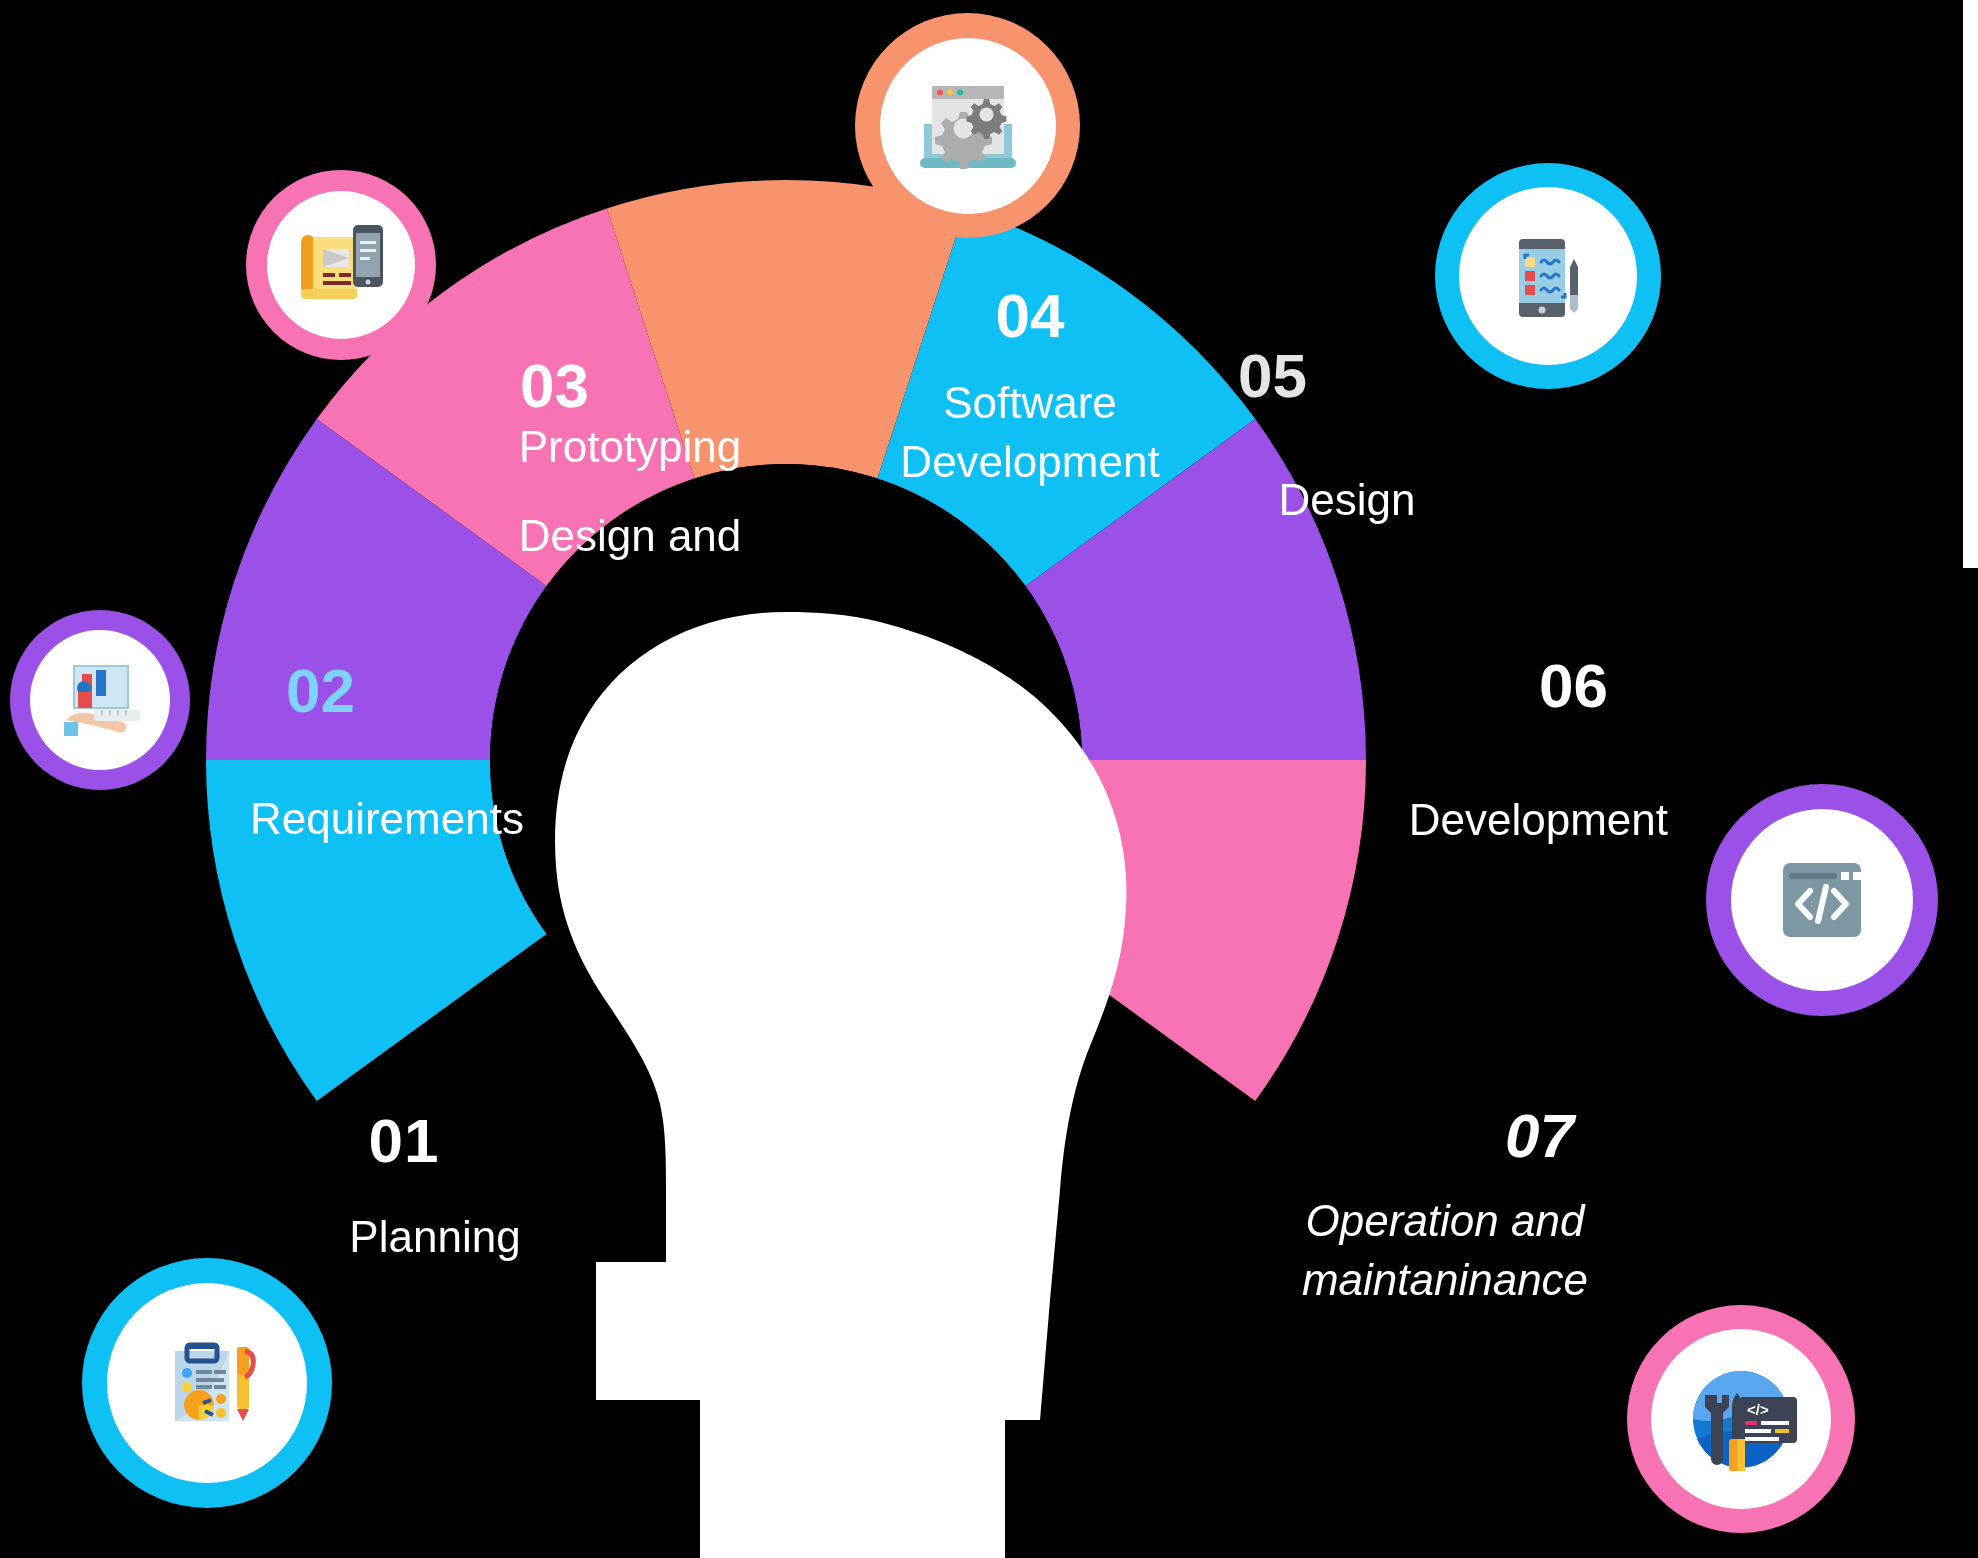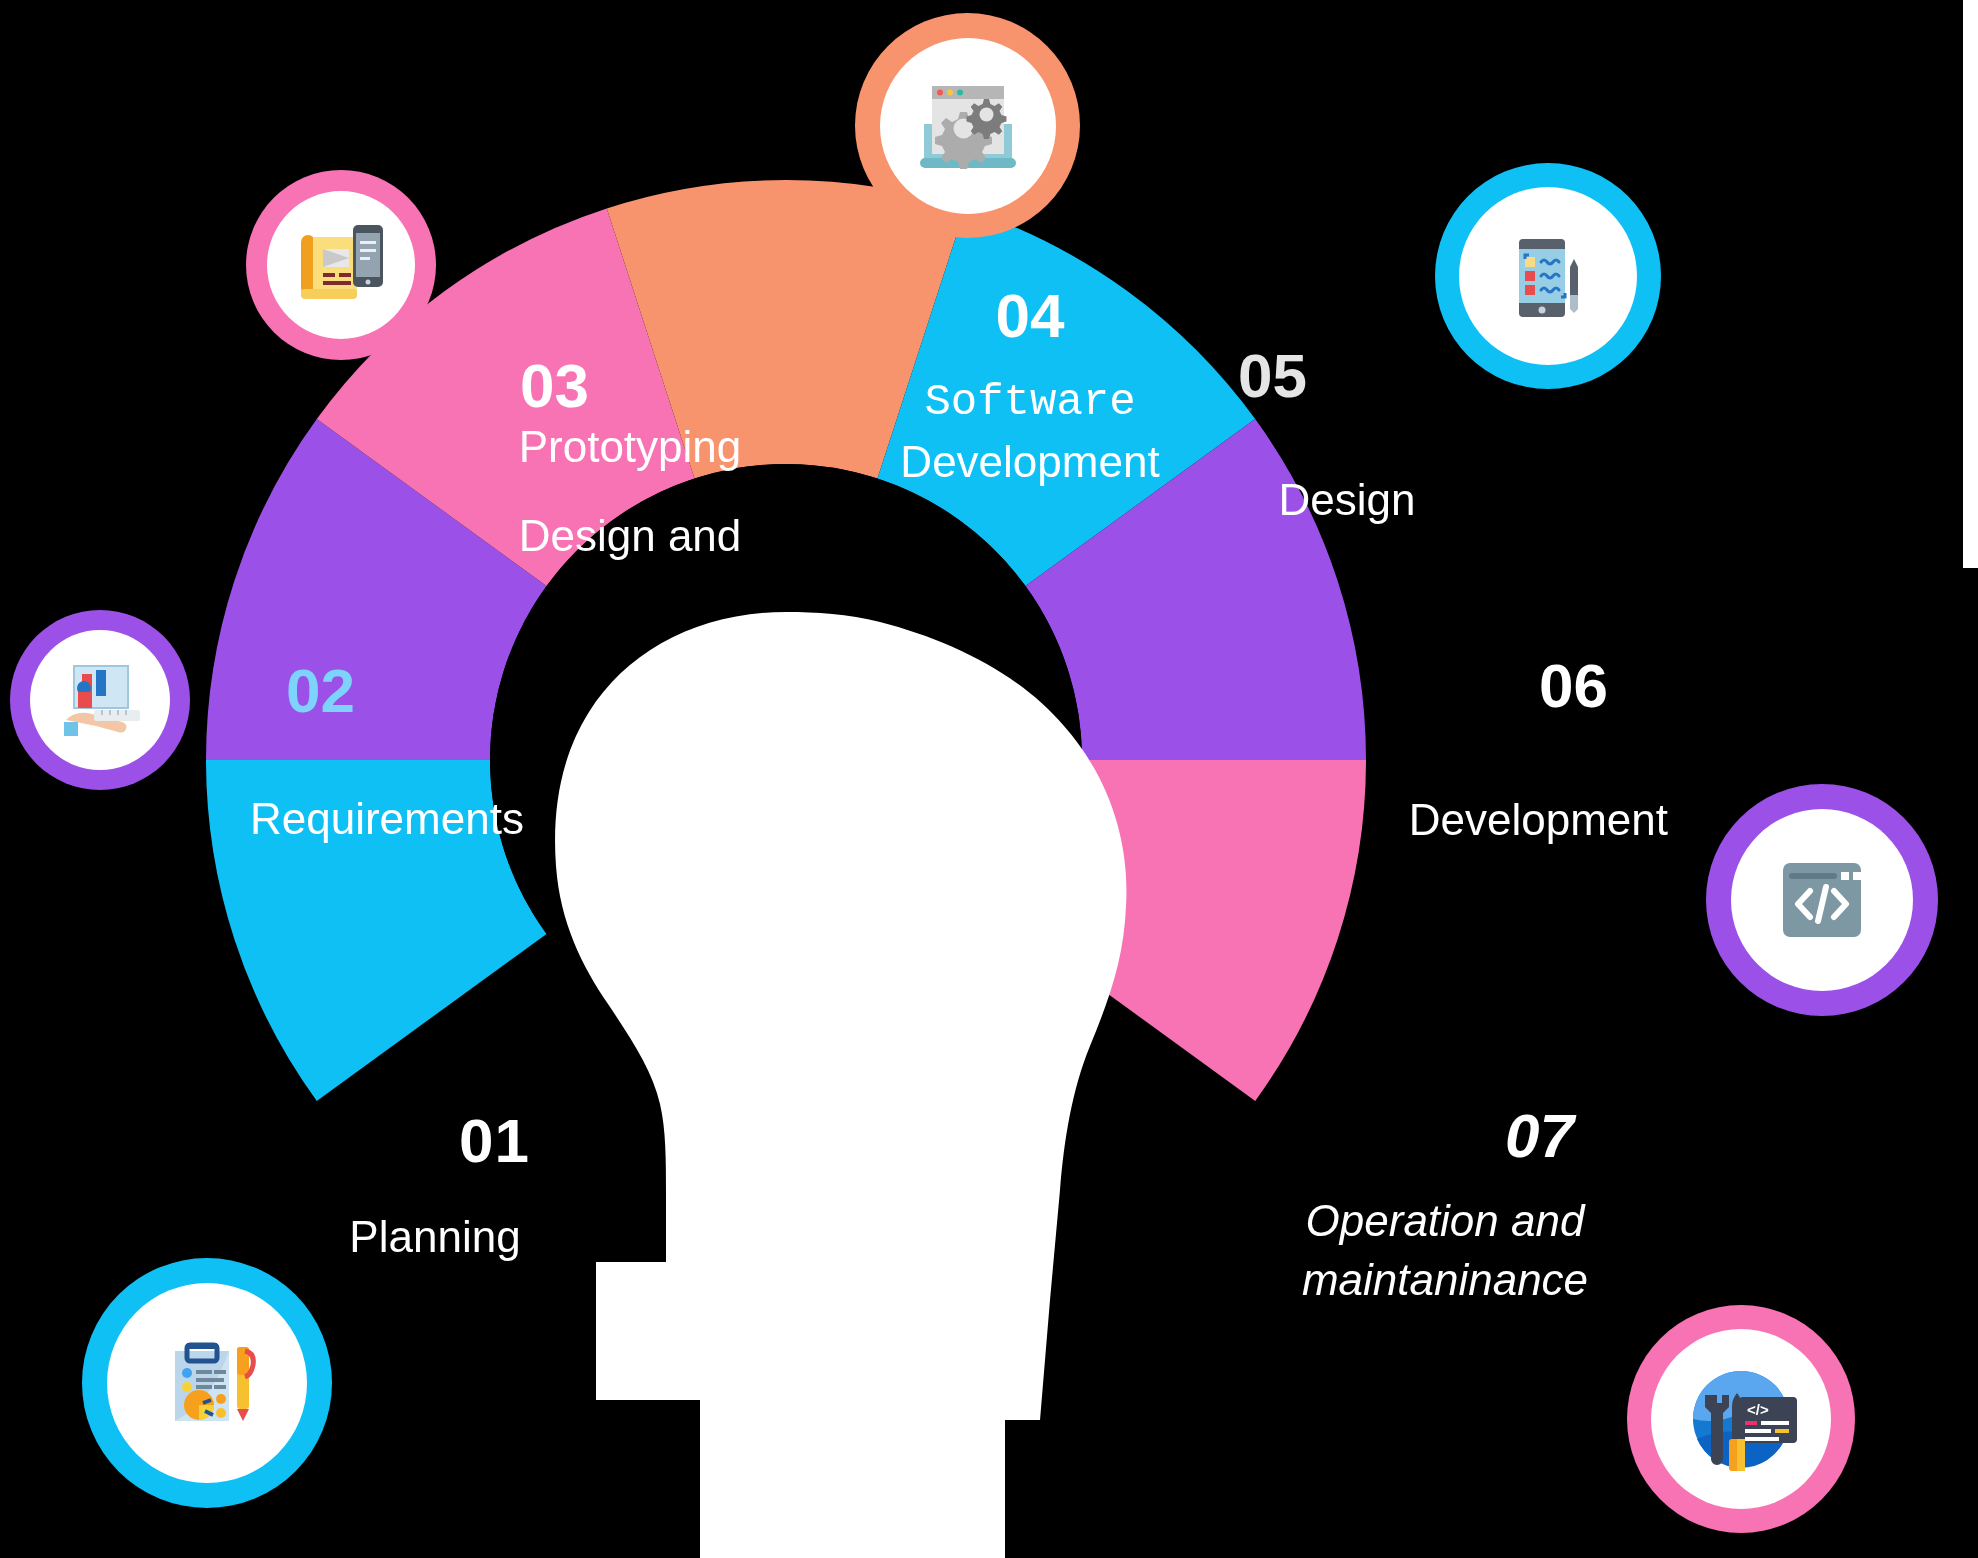--- a/index.html
+++ b/index.html
@@ -53,38 +53,38 @@
         L 1060 1190
         C 1064 1140 1072 1090 1090 1046
         C 1108 1002 1124 960 1126 906
         C 1130 840 1108 776 1064 726
         C 1020 674 950 640 880 622
         C 848 614 816 612 786 612 Z"></path>
     </g>
   </svg>
 
   <div style="position:absolute;left:300px;top:1110px;width:230px;text-align:center;">
-    <div style="color:#fff;font-size:62px;font-weight:bold;line-height:1;letter-spacing:1px;text-align:right;margin-left:-22px;">01</div>
+    <div style="color:#fff;font-size:62px;font-weight:bold;line-height:1;letter-spacing:1px;text-align:center;margin-left:-22px;">01</div>
     <div style="color:#fff;font-size:44px;line-height:1.15;margin-top:40px;margin-left:40px;">Planning</div>
   </div>
 
   <div style="position:absolute;left:258px;top:660px;width:260px;text-align:center;">
     <div style="color:#7dd3fc;font-size:62px;font-weight:bold;line-height:1;text-align:left;margin-left:28px;">02</div>
     <div style="color:#fff;font-size:44px;line-height:1.15;margin-top:72px;margin-left:-8px;">Requirements</div>
   </div>
 
   <div style="position:absolute;left:490px;top:355px;width:280px;text-align:center;">
     <div style="color:#fff;font-size:62px;font-weight:bold;line-height:1;text-align:left;margin-left:30px;">03</div>
     <div style="color:#fff;font-size:44px;line-height:1.35;">Prototyping</div>
     <div style="color:#fff;font-size:44px;line-height:1.35;margin-top:30px;">Design and</div>
   </div>
 
   <div style="position:absolute;left:880px;top:285px;width:300px;text-align:center;">
     <div style="color:#fff;font-size:62px;font-weight:bold;line-height:1;">04</div>
-    <div style="color:#fff;font-size:44px;line-height:1.35;margin-top:26px;font-family:Liberation Mono, monospace;">Software</div>
+    <div style="color:#fff;font-size:44px;line-height:1.35;margin-top:26px;">Software</div>
     <div style="color:#fff;font-size:44px;line-height:1.35;">Development</div>
   </div>
 
   <div style="position:absolute;left:1180px;top:345px;width:270px;text-align:center;">
     <div style="color:#e5e5e5;font-size:62px;font-weight:bold;line-height:1;text-align:left;margin-left:58px;">05</div>
     <div style="color:#fff;font-size:44px;line-height:1.15;margin-top:68px;margin-left:64px;">Design</div>
   </div>
 
   <div style="position:absolute;left:1390px;top:655px;width:300px;text-align:center;">
     <div style="color:#fff;font-size:62px;font-weight:bold;line-height:1;text-align:right;margin-right:82px;">06</div>

